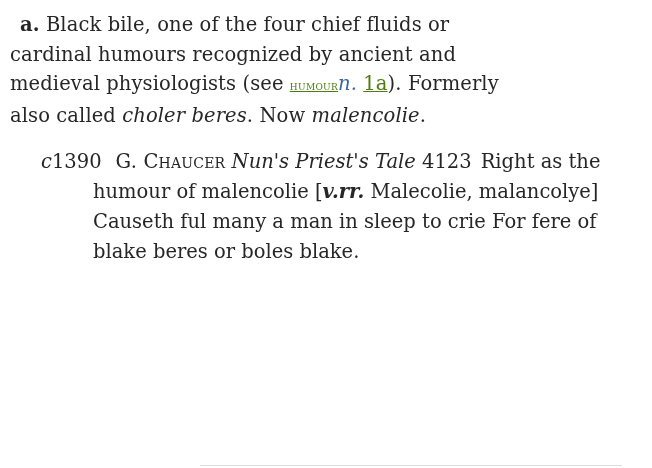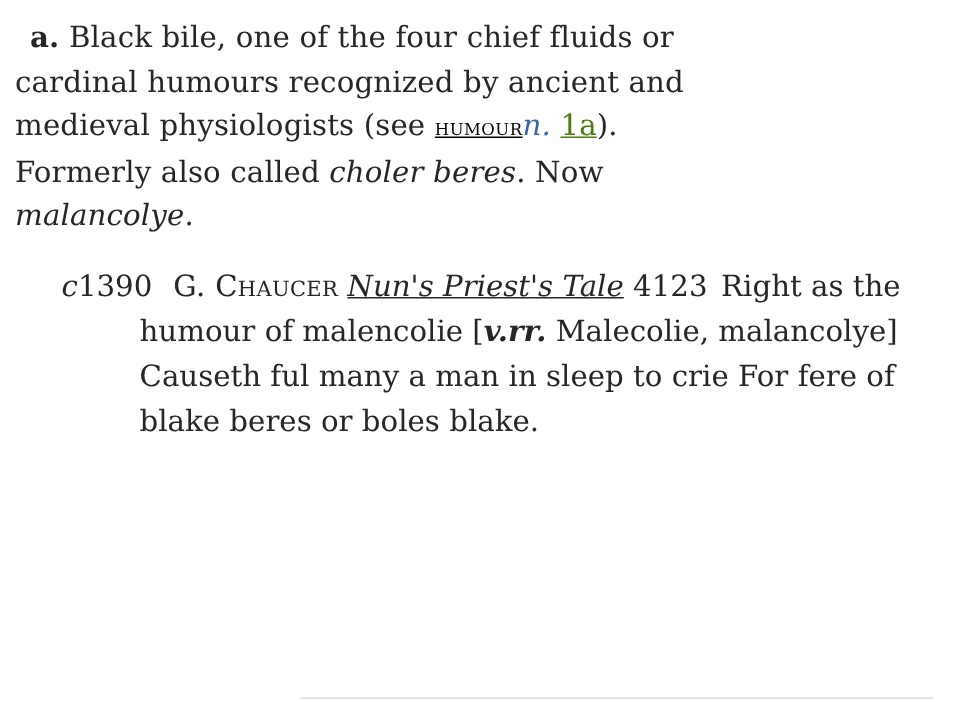--- a/index.html
+++ b/index.html
@@ -45,23 +45,23 @@
     font-size: 19.5px;
     line-height: 29.5px;
     letter-spacing: 0.1px;
     color: #262626;
     text-indent: 10px;
   }
   .sense .label {
     font-weight: bold;
   }
   .sense .xref {
-    color: #000000;
+    color: #4d7c0f;
     font-variant: small-caps;
-    font-size: 16px;
+    font-size: 13px;
     letter-spacing: 0.3px;
     text-align: right;
   }
   .sense .xref-pos {
     color: #3a66a8;
     font-style: italic;
   }
   .sense .xref-num {
     color: #4d7c0f;
   }
@@ -87,21 +87,20 @@
   .quote .date .pre { font-style: italic; }
   .quote .gap { display: inline-block; width: 14px; }
   .quote .gap-sm { display: inline-block; width: 9px; }
   .quote .author {
     font-variant: small-caps;
     letter-spacing: 0.2px;
     text-align: center;
   }
   .quote .work {
     font-style: italic;
-    text-decoration: underline;
   }
   .quote .vrr {
     font-style: italic;
     font-weight: bold;
   }
   .quote .loc { }
 
   
   .bottom-rule {
     position: absolute;
@@ -114,21 +113,21 @@
 </style>
 </head>
 <body>
 
 <div class="page">
 
 
   <div class="sense">
     <span class="label">a.</span>
     <span>Black bile, one of the four chief fluids or cardinal humours recognized by ancient and medieval physiologists (see </span><a href="#" class="xref">humour</a><span class="xref-pos">n.</span>
-    <a href="#" class="xref-num">1a</a><span>). Formerly also called </span><span class="it">choler beres</span><span>. Now </span><span class="it">malancolye</span><span>.</span>
+    <a href="#" class="xref-num">1a</a><span>). Formerly also called </span><span class="it">choler beres</span><span>. Now </span><span class="it">malencolie</span><span>.</span>
   </div>
 
   <div class="quotes">
 
     <div class="quote">
       <span class="date"><span class="pre">c</span><span>1390</span></span><span class="gap"></span><span class="author">G. Chaucer</span> <span class="work">Nun's Priest's Tale</span> <span class="loc">4123</span><span class="gap-sm"></span><span>Right as the humour of malencolie [</span><span class="vrr">v.rr.</span><span> Malecolie, malancolye] Causeth ful many a man in sleep to crie For fere of blake beres or boles blake.</span>
     </div>
 
 
   </div>

